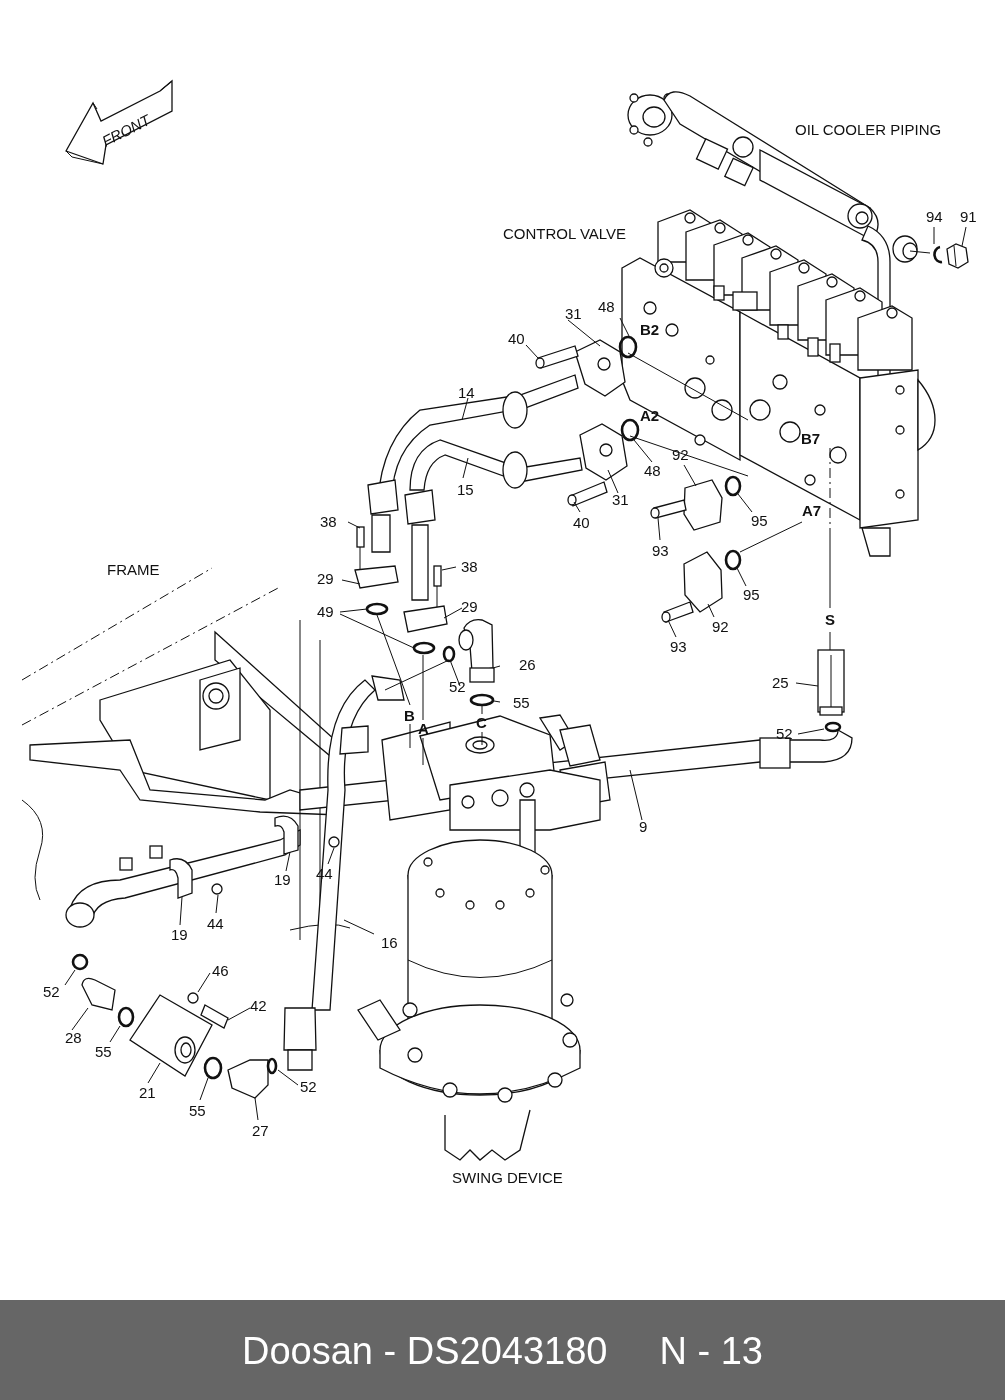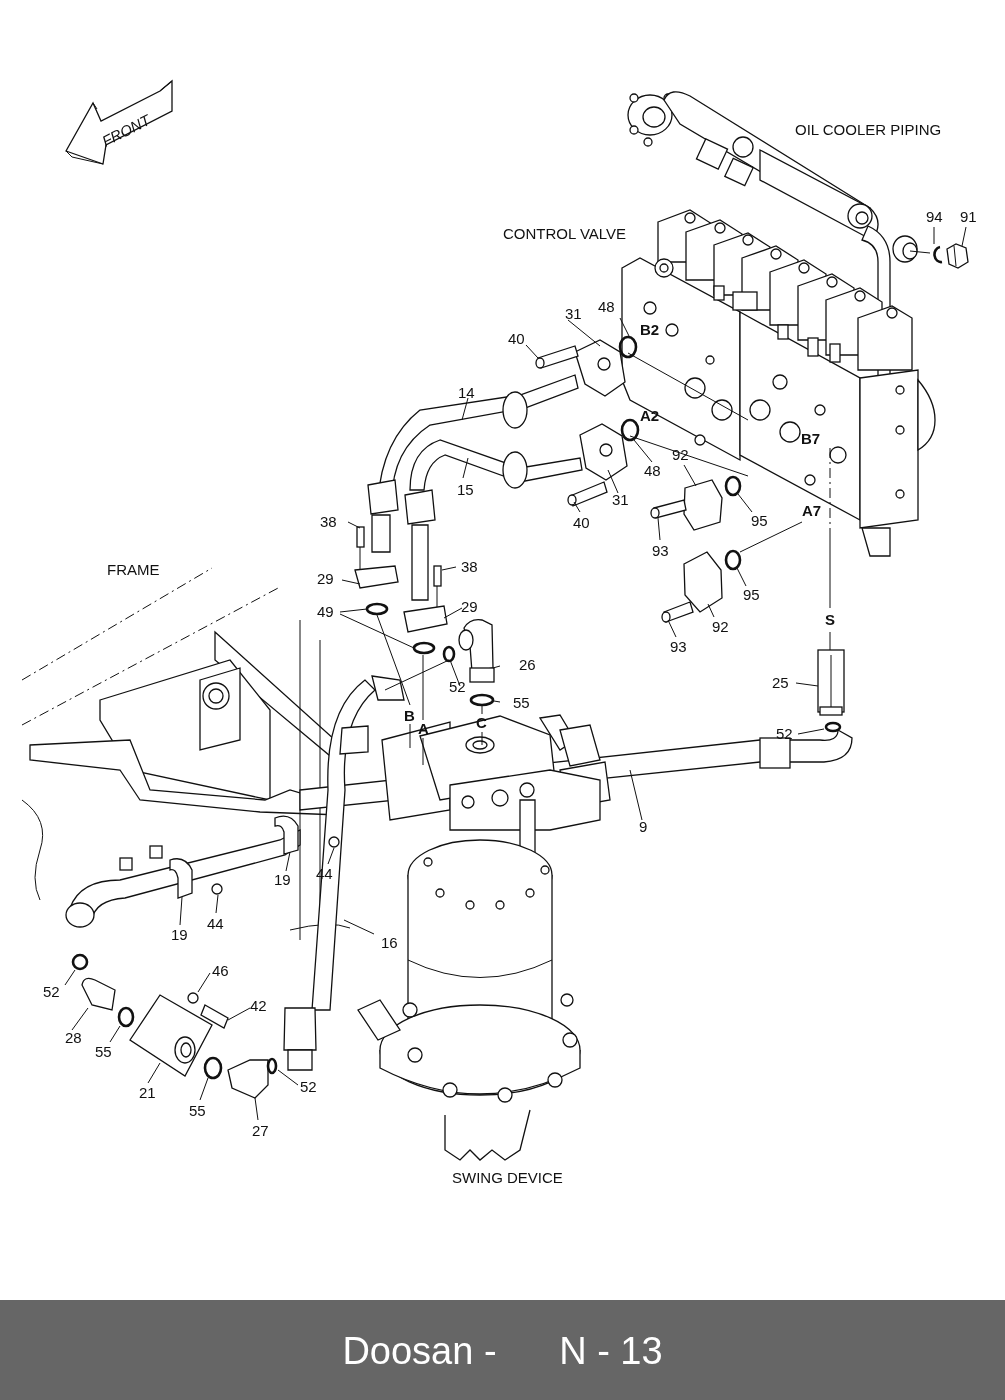--- a/index.html
+++ b/index.html
@@ -444,15 +444,16 @@
   <text class="callout" x="189" y="1116">55</text>
   <text class="callout" x="300" y="1092">52</text>
   <text class="callout" x="252" y="1136">27</text>
 </svg>
 
 <div class="footer">
   <span>Doosan</span>
   <span> </span>
   <span>-</span>
   <span> </span>
+  <span>DS2043180</span>
   <span class="gap"></span>
   <span>N - 13</span>
 </div>
 
 </body></html>

